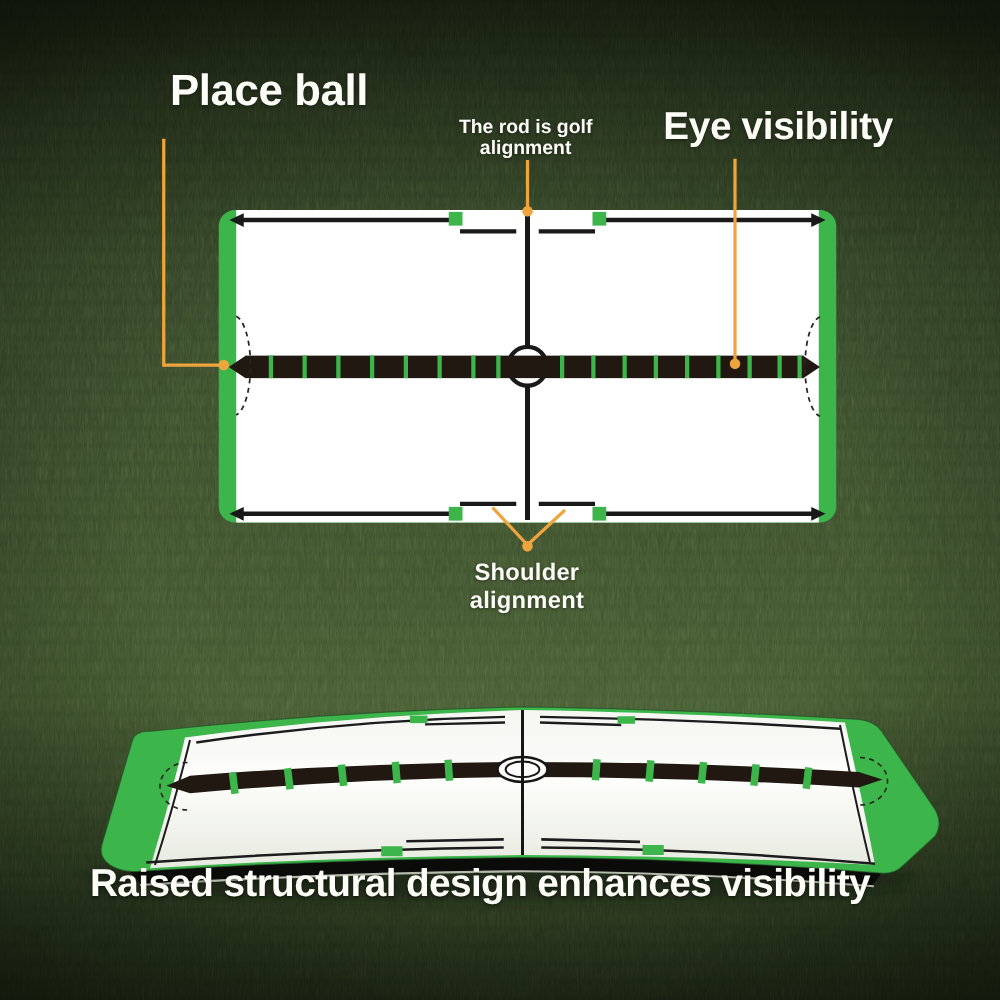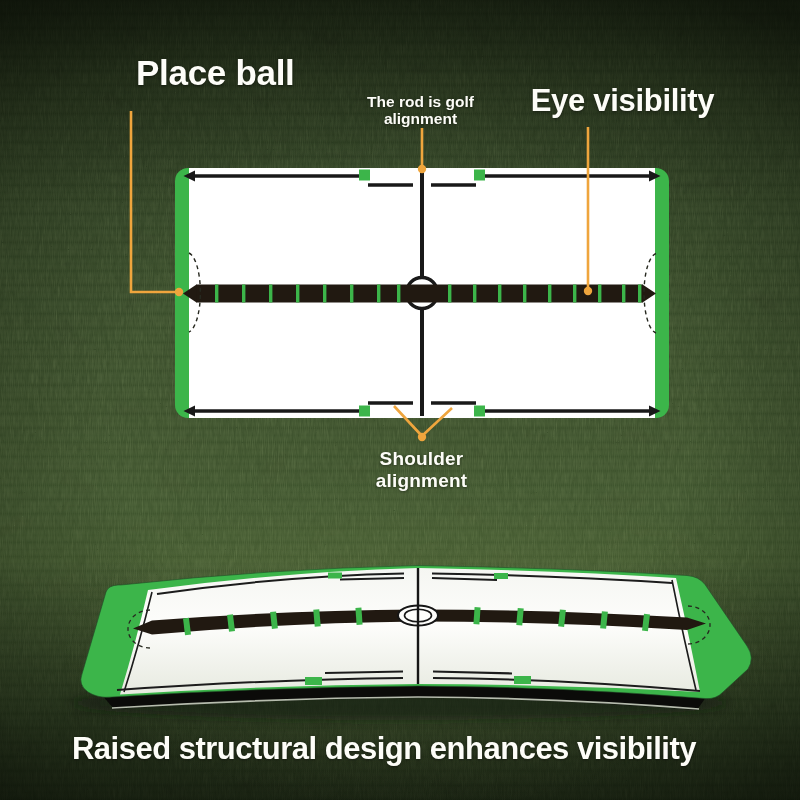--- a/index.html
+++ b/index.html
@@ -25,21 +25,21 @@
   .art{position:absolute;inset:0;}
   .lbl{
     position:absolute;color:#fdfdf8;font-weight:700;
     text-shadow:0 1px 3px rgba(0,0,0,0.45);
     letter-spacing:-0.3px;white-space:nowrap;
   }
   .lbl-ball{left:136px;top:52px;font-size:35px;line-height:41px;}
   .lbl-rod{left:338px;top:93px;width:165px;text-align:center;font-size:15.5px;line-height:17px;letter-spacing:0;}
   .lbl-eye{left:515px;top:84px;width:215px;text-align:center;font-size:31px;line-height:34px;}
   .lbl-shoulder{left:340px;top:448px;width:163px;text-align:center;font-size:19px;line-height:21.5px;letter-spacing:0.2px;}
-  .lbl-caption{left:0;top:731px;width:768px;text-align:center;font-size:31px;letter-spacing:-0.5px;}
+  .lbl-caption{left:0;top:689px;width:768px;text-align:center;font-size:31px;letter-spacing:-0.5px;}
 </style>
 </head>
 <body>
 
 <div class="stage">
 
   <div class="grass-base"></div>
 
   <svg class="grass-noise" width="800" height="800" aria-hidden="true">
     <filter id="gn1">

